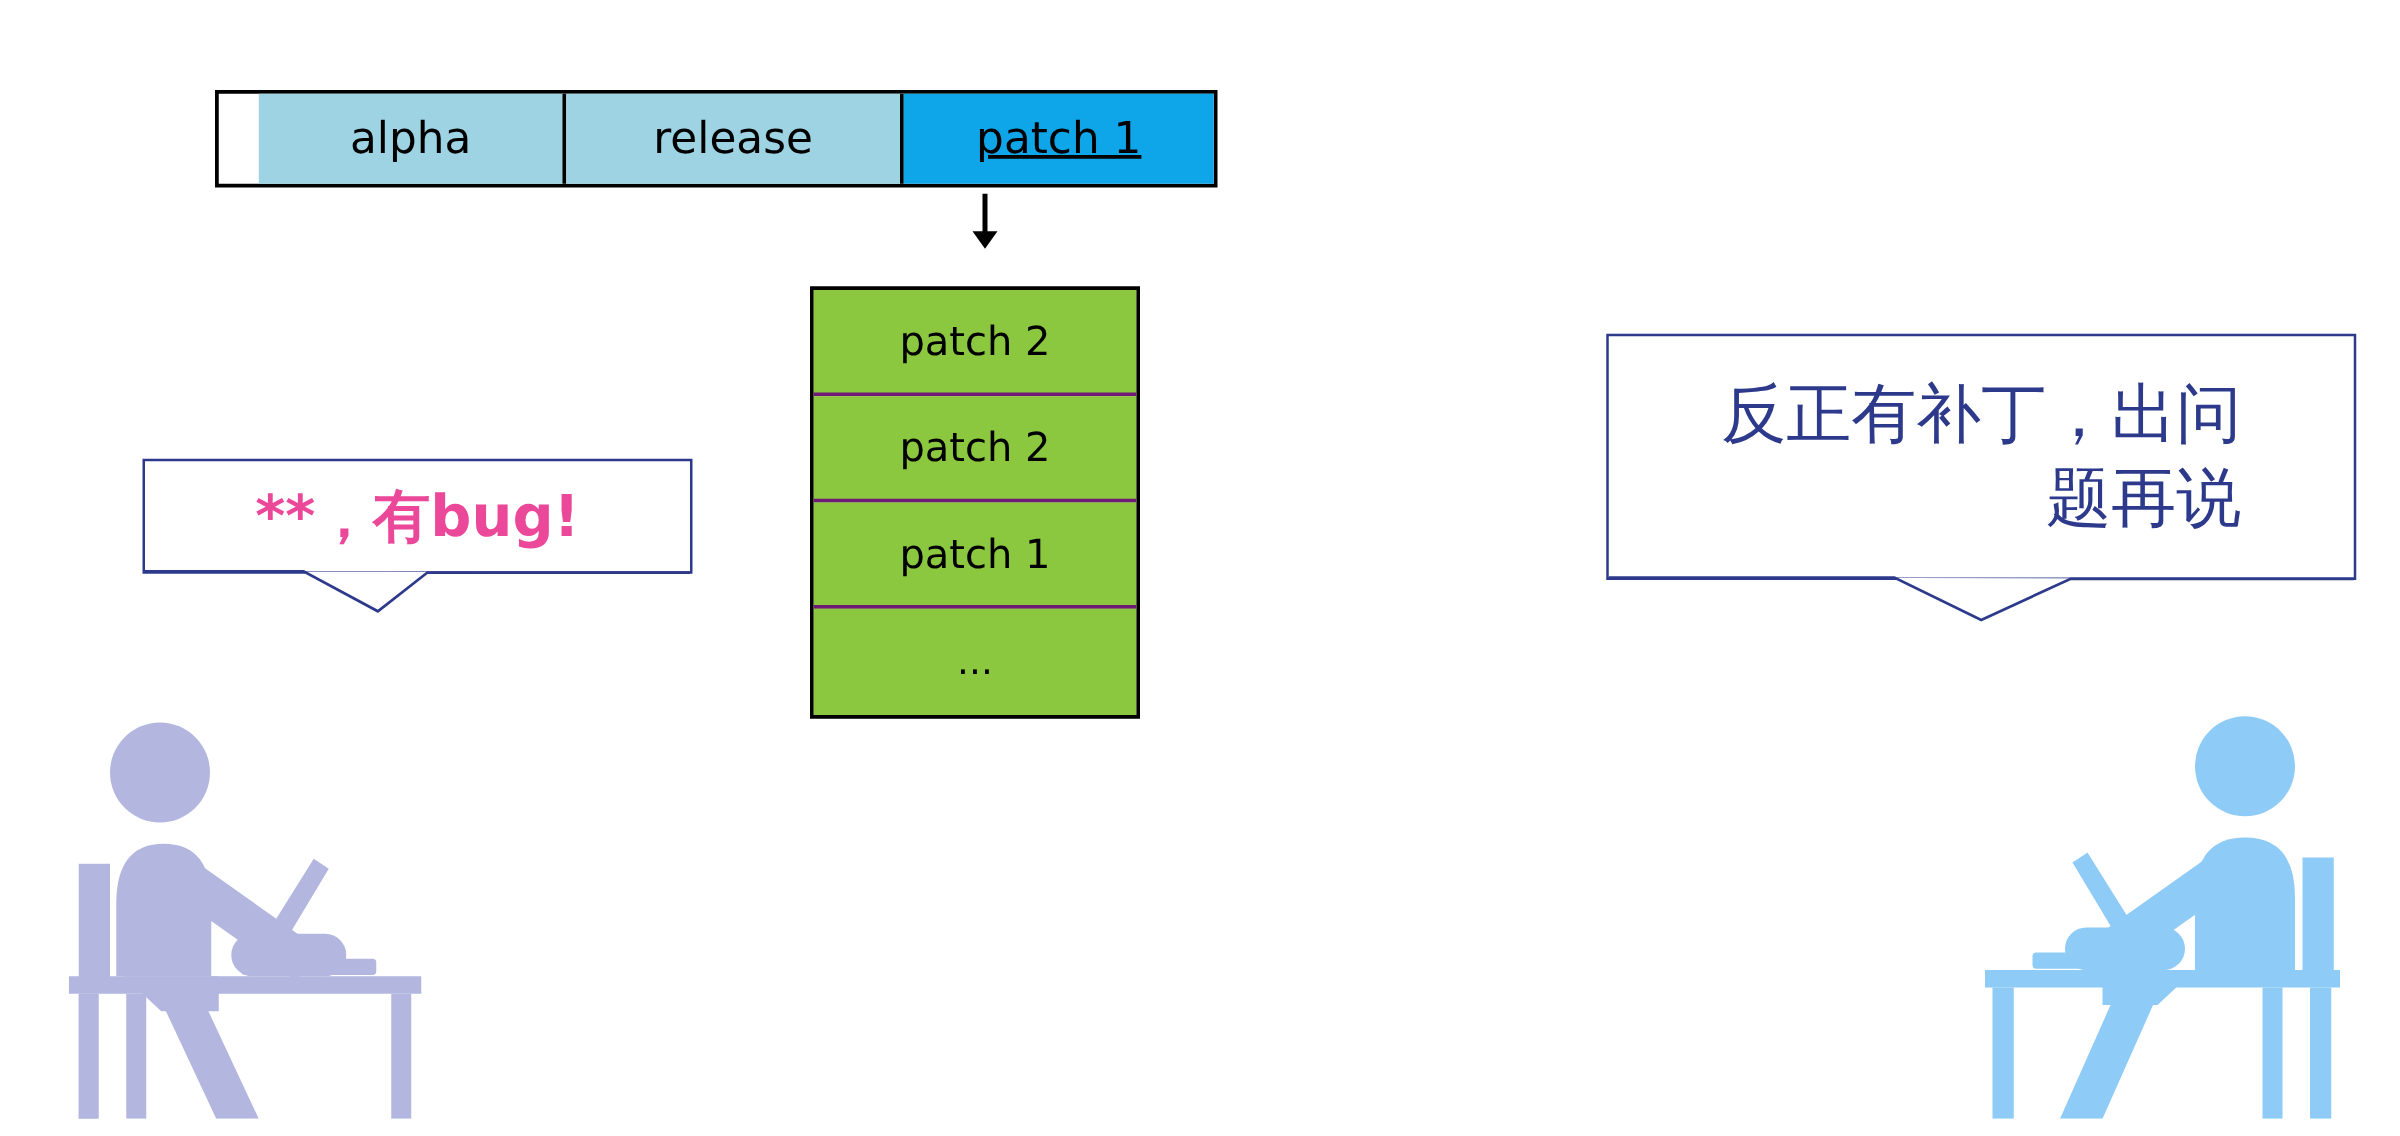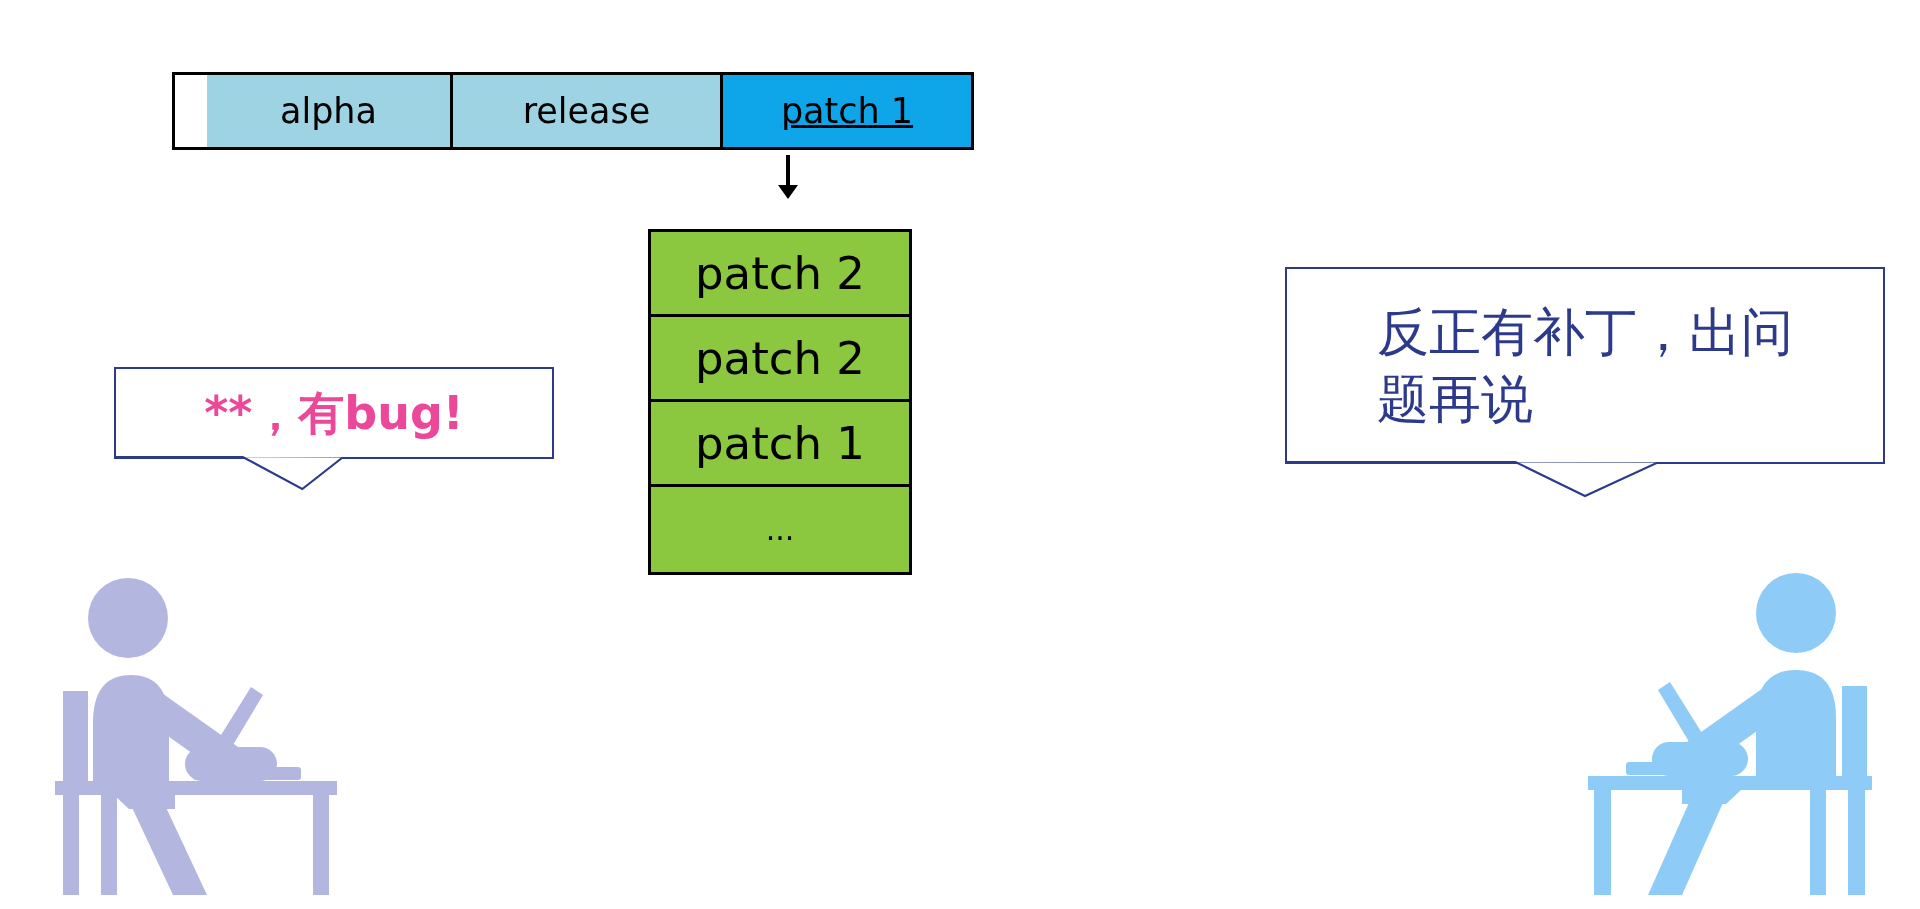--- a/index.html
+++ b/index.html
@@ -49,35 +49,35 @@
   #patch-stack{
     position:absolute;left:648px;top:229px;
     width:264px;
     border:3px solid #000;
     box-sizing:border-box;
   }
   .ps-cell{
     box-sizing:border-box;
     height:85px;
     background:#8bc83f;
-    border-bottom:3px solid #000000;
+    border-bottom:3px solid #701a75;
     display:flex;align-items:center;justify-content:center;
-    font-size:45px;color:#000;
+    font-size:32px;color:#000;
   }
   .ps-cell:last-child{border-bottom:none;}
   .ps-cell.ellipsis{font-size:30px;}
 
   
   .bubble{
     position:absolute;
     background:#ffffff;
     border:2px solid #2d3a8c;
     box-sizing:border-box;
     display:flex;align-items:center;justify-content:center;
-    text-align:left;
+    text-align:right;
   }
   .bubble .tail{
     position:absolute;
     width:100%;height:46px;left:0;bottom:-46px;
     overflow:visible;
   }
   #bubble-left{
     left:114px;top:367px;width:440px;height:92px;
   }
   #bubble-left .btxt{

